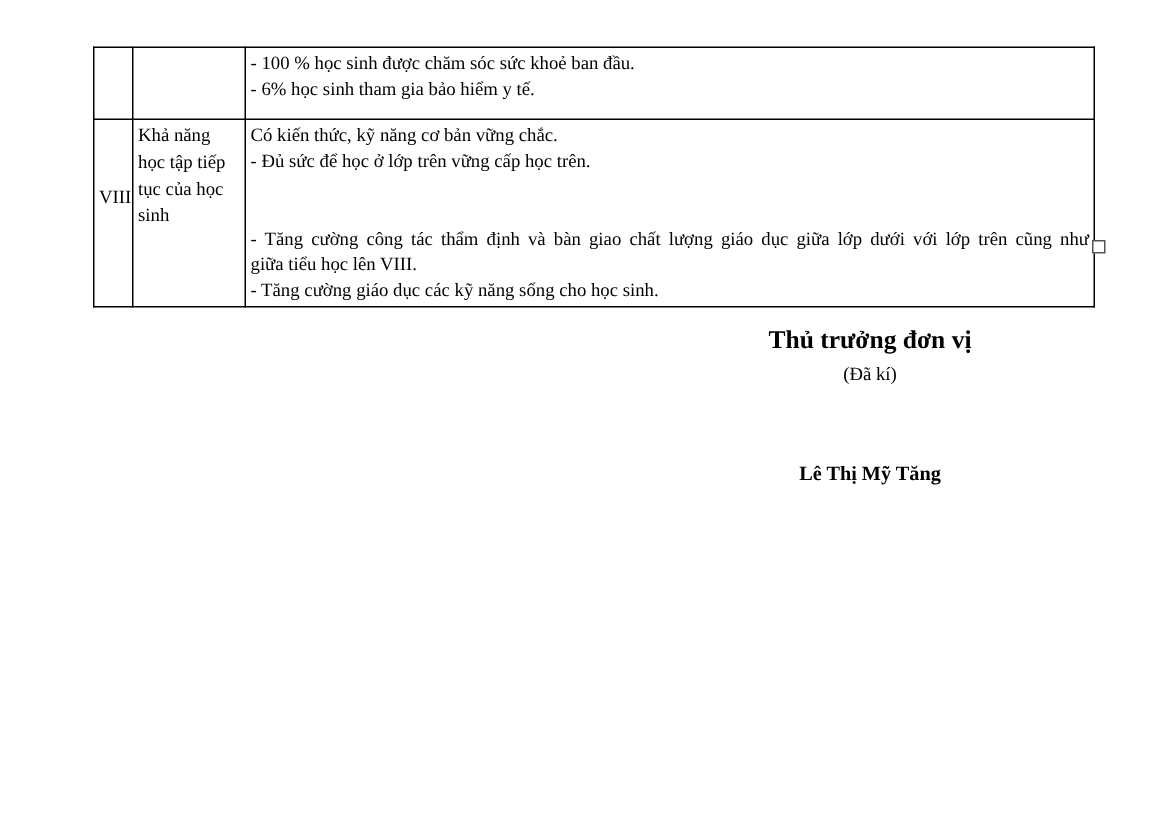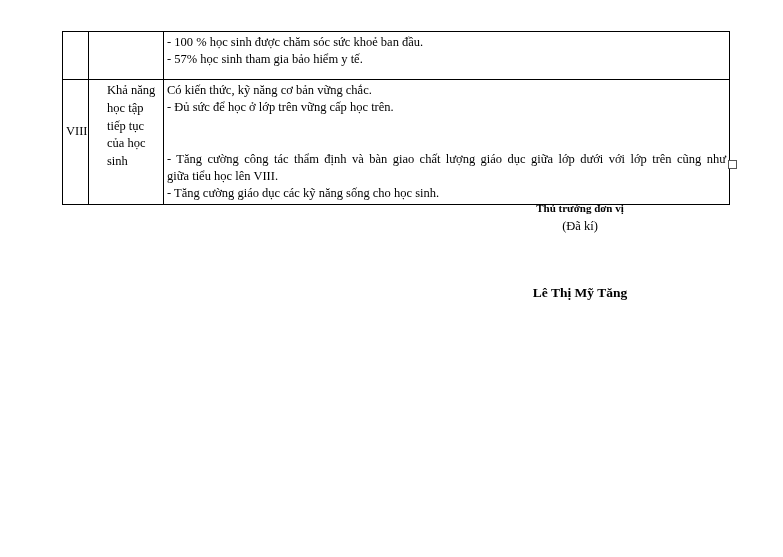--- a/index.html
+++ b/index.html
@@ -54,21 +54,20 @@
   .line-justify {
     display: block;
     text-align: justify;
     text-align-last: justify;
     white-space: normal;
     margin-top: 36px;
   }
   .label-text {
     display: block;
     line-height: 1.42;
-    margin-left: 15px;
   }
   .num-text {
     display: block;
     line-height: 1.2;
     padding-top: 42px;
   }
 
   
   .resize-handle {
     position: absolute;
@@ -90,23 +89,23 @@
     font-size: 13px;
   }
   .sign-place {
     font-style: italic;
     font-size: 13px;
     line-height: 1.5;
     white-space: nowrap;
   }
   .sign-title {
     font-weight: bold;
-    font-size: 11px;
+    font-size: 17px;
     line-height: 1.55;
-    margin-top: 2px;
+    margin-top: 16px;
   }
   .sign-note {
     font-size: 12.5px;
     line-height: 1.5;
   }
   .sign-name {
     font-weight: bold;
     font-size: 13.5px;
     margin-top: 48px;
     line-height: 1.4;
@@ -122,21 +121,21 @@
       <tr>
         <td class="col-num">
           <span class="num-text"></span>
         </td>
         <td class="col-label">
           <span class="label-text"></span>
         </td>
         <td class="col-content">
           <span class="cell-text">
             <span class="line">- 100 % học sinh được chăm sóc sức khoẻ ban đầu.</span>
-            <span class="line">- 57% học sinh tham gia bảo hiểm y tế.</span>
+            <span class="line">- 6% học sinh tham gia bảo hiểm y tế.</span>
           </span>
         </td>
       </tr>
       <tr>
         <td class="col-num">
           <span class="num-text">VIII</span>
         </td>
         <td class="col-label">
           <span class="label-text">Khả năng học tập tiếp tục của học sinh</span>
         </td>

